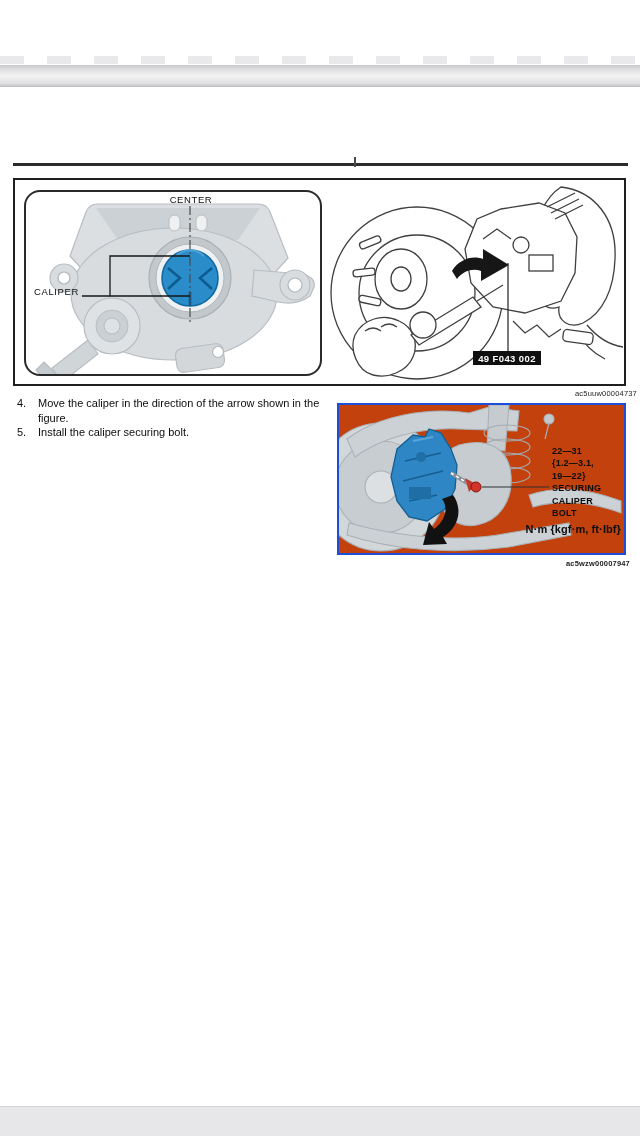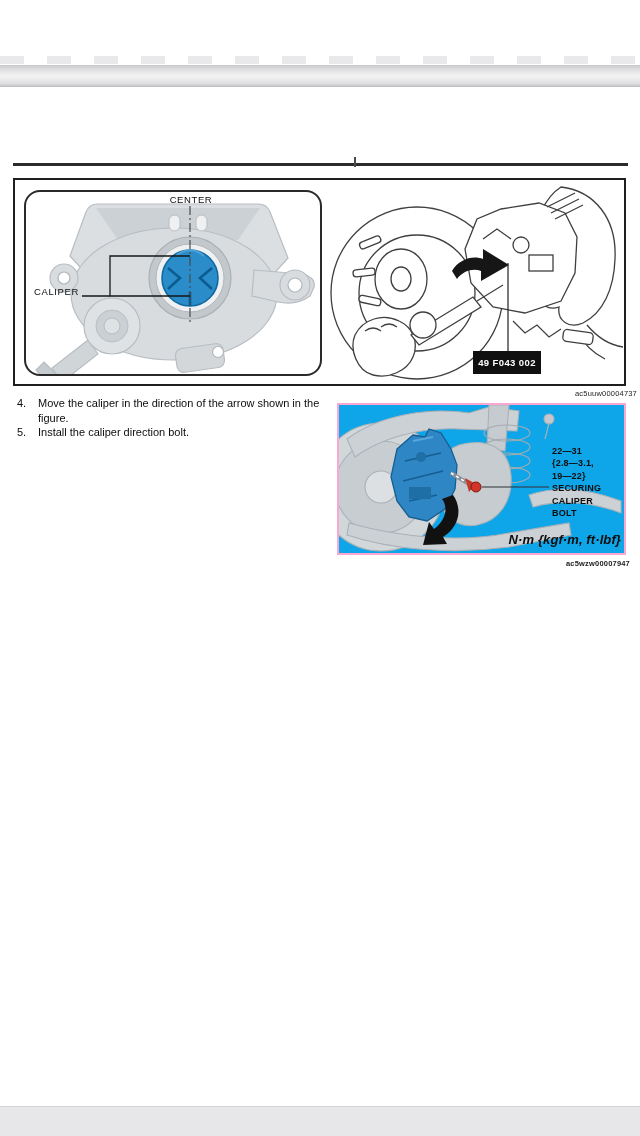--- a/index.html
+++ b/index.html
@@ -23,44 +23,44 @@
   
   .fig1 { position:absolute; left:13px; top:178px; width:613px; height:208px;
     border:2px solid #1f1f1f; background:#fff; }
   .fig1-panel { position:absolute; left:9px; top:10px; width:298px; height:186px;
     border:2px solid #2a2a2a; border-radius:16px; overflow:hidden; }
   .fig1-panel svg { position:absolute; left:0; top:0; }
   .callout { position:absolute; font-size:9.5px; letter-spacing:0.6px; color:#0d0d0d; }
   .center-label { left:130px; top:2px; width:70px; text-align:center; }
   .groove-label { left:8px; top:94px; }
   .fig1-right { position:absolute; left:310px; top:5px; width:300px; height:198px; }
-  .tool-tag { position:absolute; left:458px; top:171px; width:68px; height:23px;
+  .tool-tag { position:absolute; left:458px; top:171px; width:68px; height:14px;
     background:#101010; color:#fff; font-size:9.5px; font-weight:bold; letter-spacing:0.4px;
     display:flex; align-items:center; justify-content:center; }
 
   .fig-caption { position:absolute; font-size:7.5px; color:#222; letter-spacing:0.2px; }
   .caption1 { right:3px; top:389px; }
   .caption2 { right:10px; top:559px;font-weight:bold; }
 
   
   .steps { position:absolute; left:17px; top:396px; width:312px;
     font-size:11px; line-height:14.6px; color:#0d0d0d; }
   .step { display:flex; }
   .step-num { width:21px; flex:0 0 21px; }
   .step-text { width:285px; }
 
   
   .fig2 { position:absolute; left:337px; top:403px; width:289px; height:152px;
-    border:2px solid #f9a8d4; background:#0ea5e9; overflow:hidden; }
+    border:2px solid #1d4ed8; background:#c2410c; overflow:hidden; }
   .fig2 svg { position:absolute; left:0; top:0; }
   .spec { position:absolute; left:213px; top:40px; font-size:9px; font-weight:bold;
     line-height:12.4px; letter-spacing:0.2px; color:#0d0d0d; }
   .spec span { display:block; }
-  .units { position:absolute; right:3px; bottom:6px; font-size:13px; font-weight:bold;
-    letter-spacing:0.1px; color:#0d0d0d;font-style:italic; }
+  .units { position:absolute; right:3px; bottom:18px; font-size:11px; font-weight:bold;
+    letter-spacing:0.1px; color:#0d0d0d; }
 </style>
 </head>
 <body>
 
 <div class="screen">
 
   <div class="page-dashes"></div>
   <div class="divider-bar"></div>
 
   <div class="rule"></div>
@@ -152,21 +152,21 @@
 
   <div class="fig-caption caption1">ac5uuw00004737</div>
 
   <div class="steps">
     <div class="step">
       <span class="step-num">4.</span>
       <span class="step-text">Move the caliper in the direction of the arrow shown in the figure.</span>
     </div>
     <div class="step">
       <span class="step-num">5.</span>
-      <span class="step-text">Install the caliper direction bolt.</span>
+      <span class="step-text">Install the caliper securing bolt.</span>
     </div>
   </div>
 
   <div class="fig2">
     <svg width="285" height="148" viewBox="0 0 285 148">
       <g fill="#d2d7da" stroke="#aab1b6" stroke-width="1.1">
 
         <circle cx="42" cy="82" r="64"></circle>
         <circle cx="42" cy="82" r="46" fill="#c8cdd1"></circle>
         <circle cx="42" cy="82" r="16" fill="#dde0e3"></circle>
@@ -199,21 +199,21 @@
       <path d="M126,73 L137,79 L130,87 Z" fill="#c2392c"></path>
       <circle cx="137" cy="82" r="5" fill="#d2342a" stroke="#7e1a12" stroke-width="1"></circle>
 
       <path d="M114,90 C124,104 120,122 104,132 L108,139 L84,140 L90,117 L95,124 C106,116 110,103 103,94 Z" fill="#111111"></path>
 
       <line x1="143" y1="82" x2="210" y2="82" stroke="#333333" stroke-width="1.1"></line>
     </svg>
 
     <div class="spec">
       <span>22—31</span>
-      <span>{2.8—3.1,</span>
+      <span>{1.2—3.1,</span>
       <span>19—22}</span>
       <span>SECURING</span>
       <span>CALIPER</span>
       <span>BOLT</span>
     </div>
     <div class="units">N·m {kgf·m, ft·lbf}</div>
   </div>
 
   <div class="fig-caption caption2">ac5wzw00007947</div>
 

